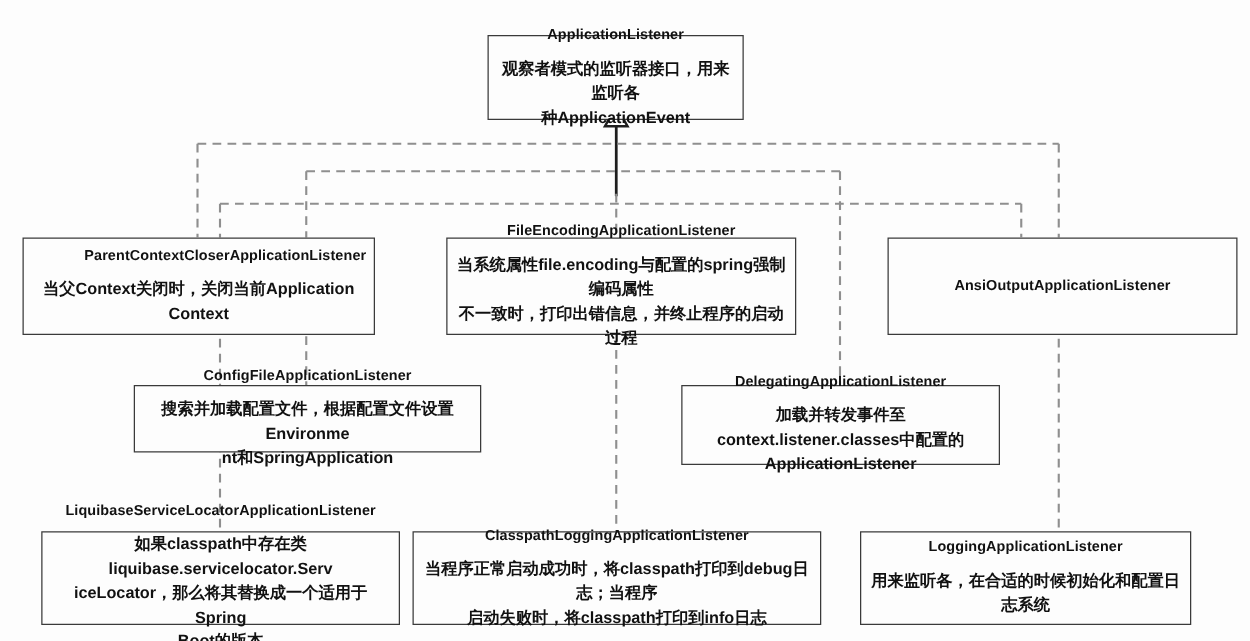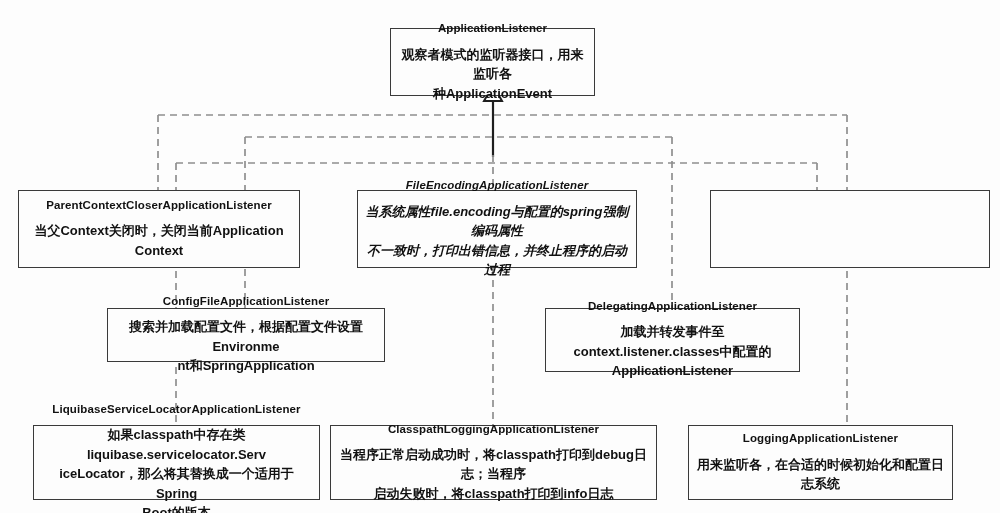--- a/index.html
+++ b/index.html
@@ -88,32 +88,33 @@
       <line x1="493" y1="268" x2="493" y2="425"></line>
     </g>
   </svg>
 
   <div class="node root" style="left:390px; top:28px; width:205px; height:68px;">
     <div class="node-title">ApplicationListener</div>
     <div class="node-desc">观察者模式的监听器接口，用来监听各
 种ApplicationEvent</div>
   </div>
 
-  <div class="node" style="left:18px; top:190px; width:282px; height:78px;">
+  <div class="node" style="left:18px; top:190px; width:282px; height:78px;align-items:flex-end;">
     <div class="node-title">ParentContextCloserApplicationListener</div>
     <div class="node-desc">当父Context关闭时，关闭当前Application Context</div>
   </div>
 
-  <div class="node" style="left:357px; top:190px; width:280px; height:78px;font-style:italic;">
+  <div class="node" style="left:357px; top:190px; width:280px; height:78px;">
     <div class="node-title">FileEncodingApplicationListener</div>
     <div class="node-desc">当系统属性file.encoding与配置的spring强制编码属性
 不一致时，打印出错信息，并终止程序的启动过程</div>
   </div>
 
   <div class="node" style="left:710px; top:190px; width:280px; height:78px;">
+    <div class="node-title">AnsiOutputApplicationListener</div>
   </div>
 
   <div class="node" style="left:107px; top:308px; width:278px; height:54px;">
     <div class="node-title">ConfigFileApplicationListener</div>
     <div class="node-desc">搜索并加载配置文件，根据配置文件设置Environme
 nt和SpringApplication</div>
   </div>
 
   <div class="node" style="left:545px; top:308px; width:255px; height:64px;">
     <div class="node-title">DelegatingApplicationListener</div>

